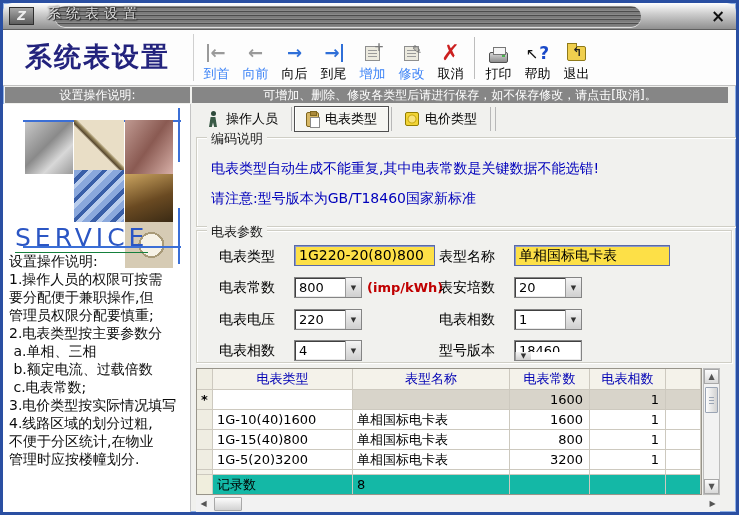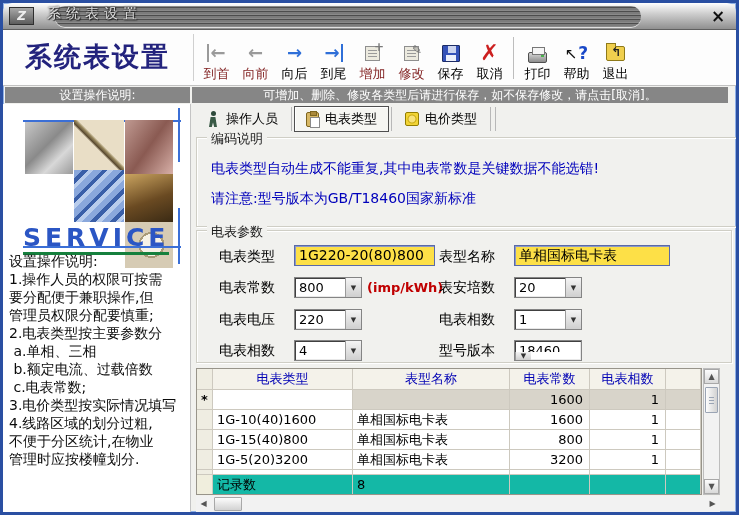--- a/index.html
+++ b/index.html
@@ -25,21 +25,21 @@
     font-size:17px;font-weight:bold;line-height:18px;text-align:center;cursor:default;}
   
   .headerrow{position:absolute;left:0;top:27px;right:0;height:56px;background:#fdfdfd;
     border-bottom:1px solid #c2c2c2;}
   .apptitle{position:absolute;left:0;top:9px;width:189px;text-align:center;
     font-family:"DejaVu Serif", serif;font-weight:bold;font-size:27px;color:#23237d;letter-spacing:2px;}
   .hdrdiv{position:absolute;left:190px;top:4px;bottom:4px;width:1px;background:#d0d0d0;}
   .toolbar{position:absolute;left:194px;top:1px;height:54px;display:flex;align-items:flex-end;}
   .tbtn{width:39px;height:52px;display:flex;flex-direction:column;align-items:center;
     justify-content:flex-end;font-size:13px;color:#000;padding-bottom:3px;}
-  .tbtn.disabled{color:#7f1d1d;}
+  .tbtn.disabled{color:#3b82f6;}
   .tlabel{line-height:16px;white-space:nowrap;}
   .ticon{height:26px;display:flex;align-items:center;justify-content:center;}
   .tsep{width:1px;height:42px;background:#bdbdbd;margin:0 4px;align-self:center;}
   
   .gl{font-size:18px;font-weight:bold;line-height:1;}
   .gl-first::before{content:"←";} .gl-prev::before{content:"←";}
   .gl-next::before{content:"→";} .gl-last::before{content:"→";}
   .gl-first,.gl-prev{color:#9a9a9a;}
   .gl-next,.gl-last{color:#2f6fd8;}
   .gl-first{border-left:2px solid #9a9a9a;padding-left:1px;}
@@ -67,22 +67,22 @@
   
   .caption{position:absolute;top:84px;height:16px;background:#868686;color:#fff;
     font-size:12px;line-height:16px;text-align:center;white-space:nowrap;overflow:hidden;}
   .caption.left{left:2px;width:185px;}
   .caption.right{left:189px;right:8px;}
   
   .sidebar{position:absolute;left:0;top:101px;width:188px;bottom:0;background:#fff;
     border-right:1px solid #c4c4c4;overflow:hidden;}
   .deco-line{position:absolute;background:#3b6fd6;}
   .tile{position:absolute;}
-  .service{position:absolute;left:20px;top:120px;font-size:25px;font-weight:bold;color:#2b56c4;
-    letter-spacing:4px;border-bottom:3px solid #15803d;line-height:1.1;}
+  .service{position:absolute;left:12px;top:120px;font-size:25px;font-weight:normal;color:#2b56c4;
+    letter-spacing:4px;border-bottom:1px solid #15803d;line-height:1.1;}
   .instr{position:absolute;left:6px;top:148px;width:181px;font-size:14px;line-height:18px;
     color:#0b0b0b;white-space:pre;overflow:hidden;}
   
   .tabbar{position:absolute;left:193px;top:102px;height:28px;display:flex;align-items:center;}
   .tab{display:flex;align-items:center;gap:6px;padding:0 11px;height:26px;font-size:13px;color:#000;}
   .tab.selected{border:1px solid #4f4f4f;background:#f6f6f2;box-shadow:inset 1px 1px 0 #fff;}
   .tab-sep{width:1px;height:24px;background:#b8b8b8;margin:0 2px;}
   .ic-person{position:relative;width:13px;height:16px;}
   .ic-person::before{content:"";position:absolute;left:4px;top:0;width:5px;height:5px;border-radius:50%;background:#2e4a3a;}
   .ic-person::after{content:"";position:absolute;left:2px;top:6px;width:8px;height:10px;background:#3a5a46;
@@ -189,26 +189,20 @@
         <span class="ticon">
             <span class="ic-sheet add"></span>
           </span>
         <span class="tlabel">增加</span>
       </div>
       <div class="tbtn disabled">
         <span class="ticon">
             <span class="ic-sheet edit"></span>
           </span>
         <span class="tlabel">修改</span>
-      </div>
-      <div class="tbtn">
-        <span class="ticon">
-            <span class="ic-floppy"></span>
-          </span>
-        <span class="tlabel">保存</span>
       </div>
       <div class="tbtn">
         <span class="ticon">
             <span class="gl gl-cancel"></span>
           </span>
         <span class="tlabel">取消</span>
       </div>
       <div class="tsep"></div>
       <div class="tbtn">
         <span class="ticon">

